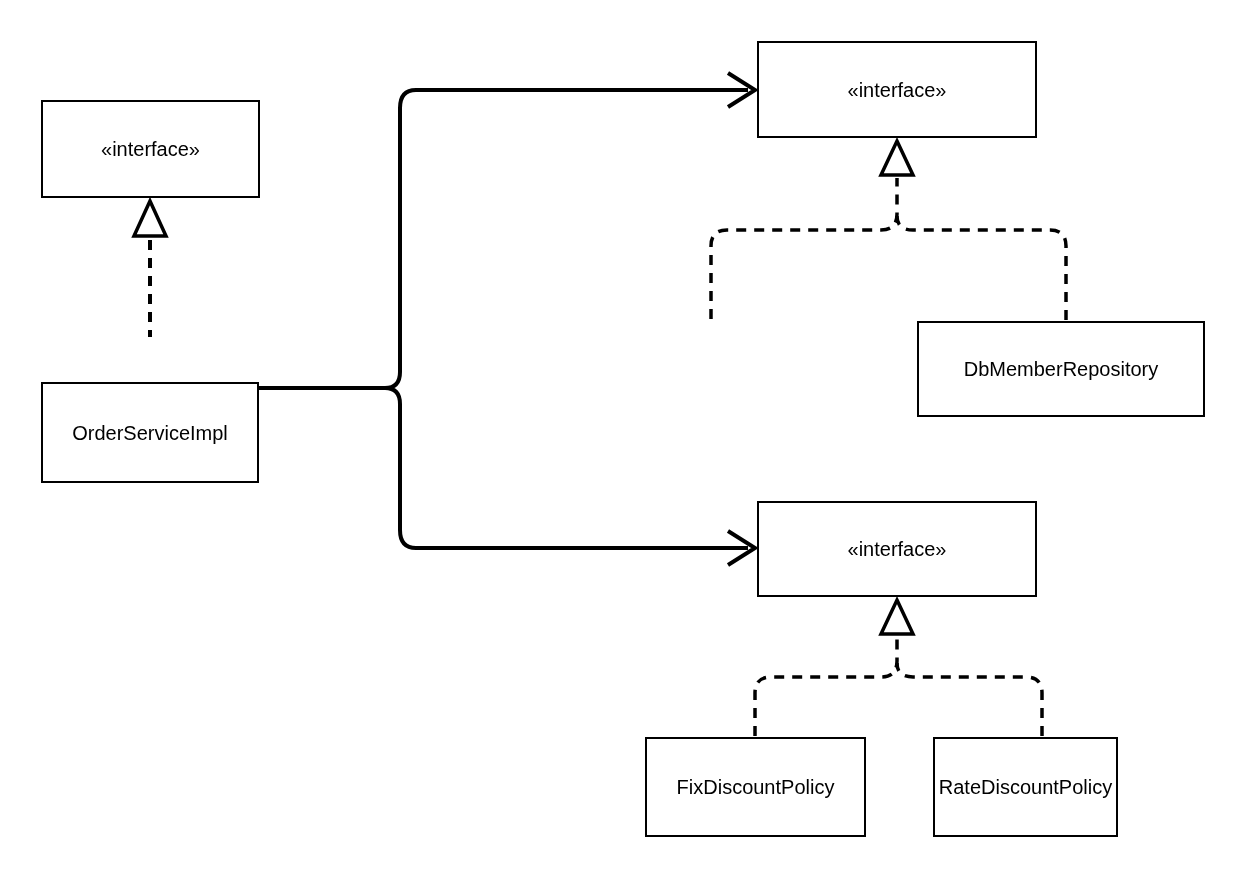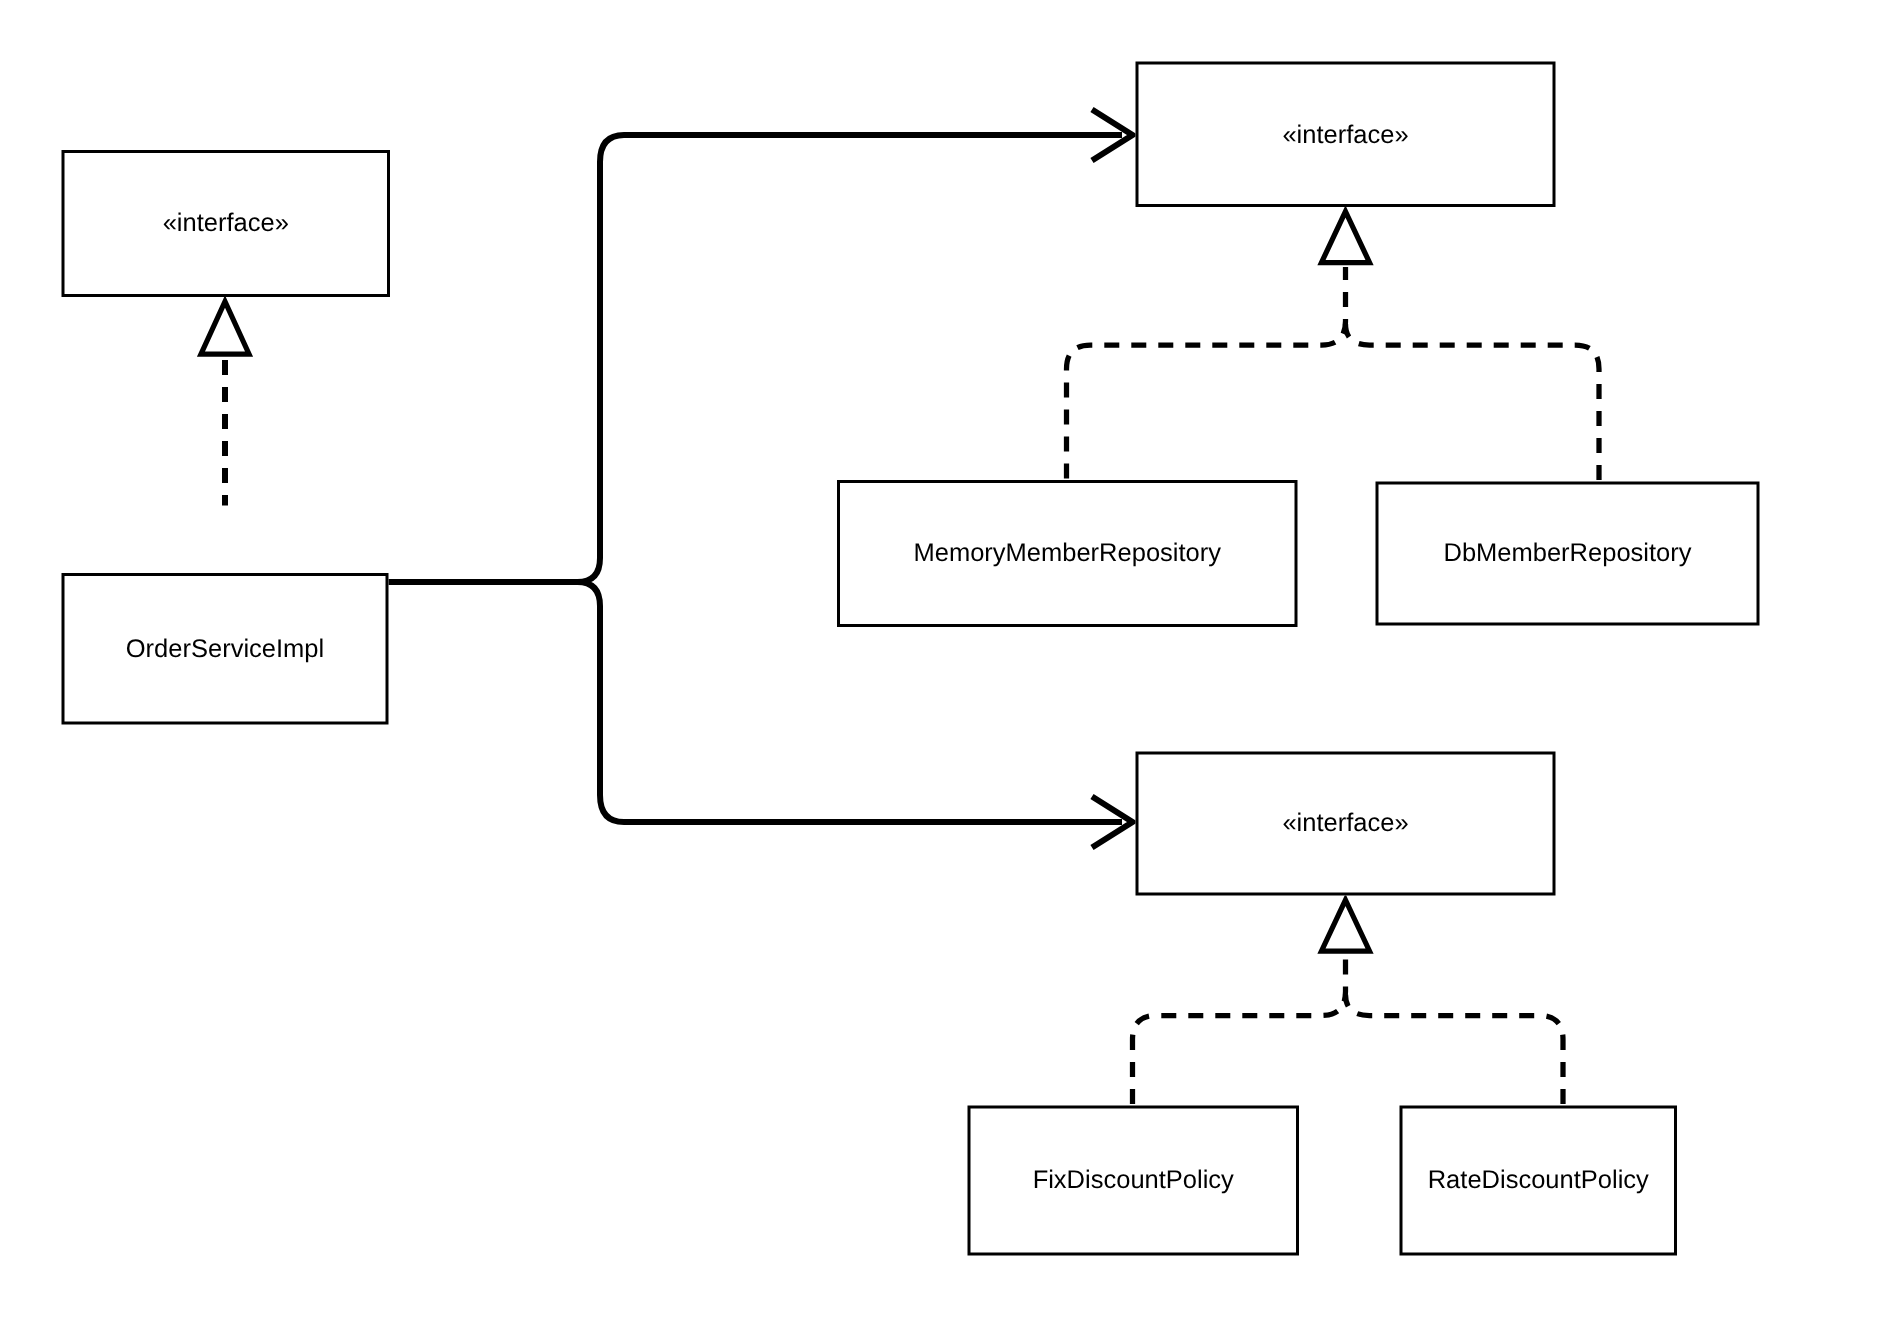--- a/index.html
+++ b/index.html
@@ -26,21 +26,21 @@
   .node {
     position: absolute;
     box-sizing: border-box;
     border: 2.5px solid #000000;
     background: #ffffff;
     display: flex;
     flex-direction: column;
     align-items: center;
     justify-content: center;
     text-align: center;
-    font-size: 17px;
+    font-size: 20px;
     line-height: 30px;
     color: #000000;
     white-space: nowrap;
   }
   .node .stereo {
     font-weight: 400;
   }
   .node .cname {
     font-weight: 700;
   }
@@ -88,25 +88,22 @@
   </div>
 
   <div class="node impl" style="left:41px; top:338px; width:218px; height:101px;margin-top:44px;">
     <div class="cname">OrderServiceImpl</div>
   </div>
 
   <div class="node iface" style="left:757px; top:41px; width:280px; height:97px;">
     <div class="stereo">«interface»</div>
   </div>
 
-  <div class="node impl" style="left:558px; top:320px; width:307px; height:98px;">
-    <div class="cname">MemoryMemberRepository</div>
-  </div>
 
-  <div class="node impl" style="left:917px; top:321px; width:256px; height:96px;">
+  <div class="node impl" style="left:917px; top:321px; width:288px; height:96px;">
     <div class="cname">DbMemberRepository</div>
   </div>
 
   <div class="node iface" style="left:757px; top:501px; width:280px; height:96px;">
     <div class="stereo">«interface»</div>
   </div>
 
   <div class="node impl" style="left:645px; top:737px; width:221px; height:100px;">
     <div class="cname">FixDiscountPolicy</div>
   </div>

